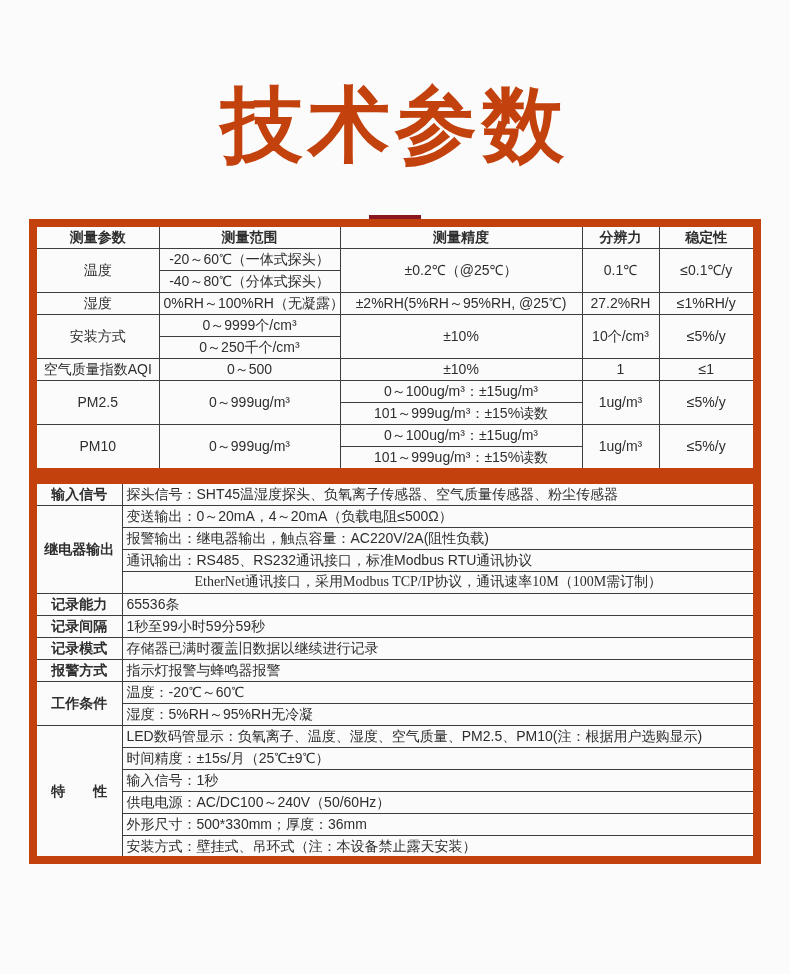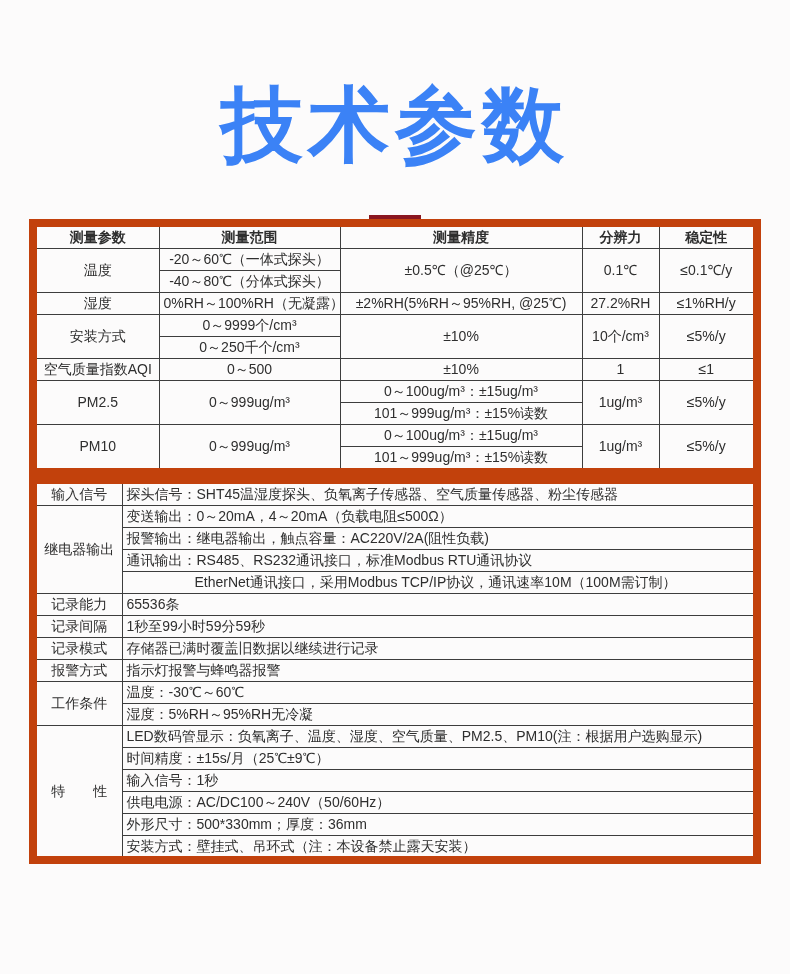--- a/index.html
+++ b/index.html
@@ -13,21 +13,21 @@
   .page { width: 790px; height: 974px; overflow: hidden; }
 
   .title {
     margin: 0;
     padding-top: 82px;
     text-align: center;
     font-size: 82px;
     line-height: 1.06;
     font-weight: 900;
     letter-spacing: 5px;
-    color: #3b82f6;
+    color: #c2410c;
   }
   .divider {
     width: 52px; height: 4px;
     margin: 46px auto 0 auto;
     background: #8a1620;
   }
 
   table.tbl {
     border-collapse: collapse;
     table-layout: fixed;
@@ -48,25 +48,25 @@
     overflow: hidden;
   }
   .spec { margin-top: 36px; }
   .detail { margin-top: 18px; }
   .spec thead th { font-weight: bold; }
   .vtop {
     vertical-align: top;
     line-height: 19px;
     padding-top: 2px;
   }
-  .detail th.lbl { font-weight: normal; }
+  .detail th.lbl { font-weight: bold; }
   .detail td.val {
     text-align: left;
   }
-  .detail td.indent { padding-left: 72px; }
+  .detail td.indent { padding-left: 72px; font-family: Liberation Serif, serif; }
 </style>
 </head>
 <body>
 
 <div class="page">
 
   <h1 class="title">技术参数</h1>
   <div class="divider" style="background: rgb(138, 22, 32);"></div>
 
   <table class="tbl spec">
@@ -83,21 +83,21 @@
         <th>测量范围</th>
         <th>测量精度</th>
         <th>分辨力</th>
         <th>稳定性</th>
       </tr>
     </thead>
     <tbody>
       <tr>
         <td rowspan="2" class="vtop">温度</td>
         <td>-20～60℃（一体式探头）</td>
-        <td rowspan="2" class="vtop">±0.5℃（@25℃）</td>
+        <td rowspan="2" class="vtop">±0.2℃（@25℃）</td>
         <td rowspan="2" class="vtop">0.1℃</td>
         <td rowspan="2" class="vtop">≤0.1℃/y</td>
       </tr>
       <tr>
         <td>-40～80℃（分体式探头）</td>
       </tr>
       <tr>
         <td>湿度</td>
         <td>0%RH～100%RH（无凝露）</td>
         <td>±2%RH(5%RH～95%RH, @25℃)</td>
@@ -178,21 +178,21 @@
       <tr>
         <th class="lbl">记录模式</th>
         <td class="val">存储器已满时覆盖旧数据以继续进行记录</td>
       </tr>
       <tr>
         <th class="lbl">报警方式</th>
         <td class="val">指示灯报警与蜂鸣器报警</td>
       </tr>
       <tr>
         <th rowspan="2" class="lbl vtop">工作条件</th>
-        <td class="val">温度：-30℃～60℃</td>
+        <td class="val">温度：-20℃～60℃</td>
       </tr>
       <tr>
         <td class="val">湿度：5%RH～95%RH无冷凝</td>
       </tr>
       <tr>
         <th rowspan="6" class="lbl vtop">特　　性</th>
         <td class="val">LED数码管显示：负氧离子、温度、湿度、空气质量、PM2.5、PM10(注：根据用户选购显示)</td>
       </tr>
       <tr>
         <td class="val">时间精度：±15s/月（25℃±9℃）</td>

